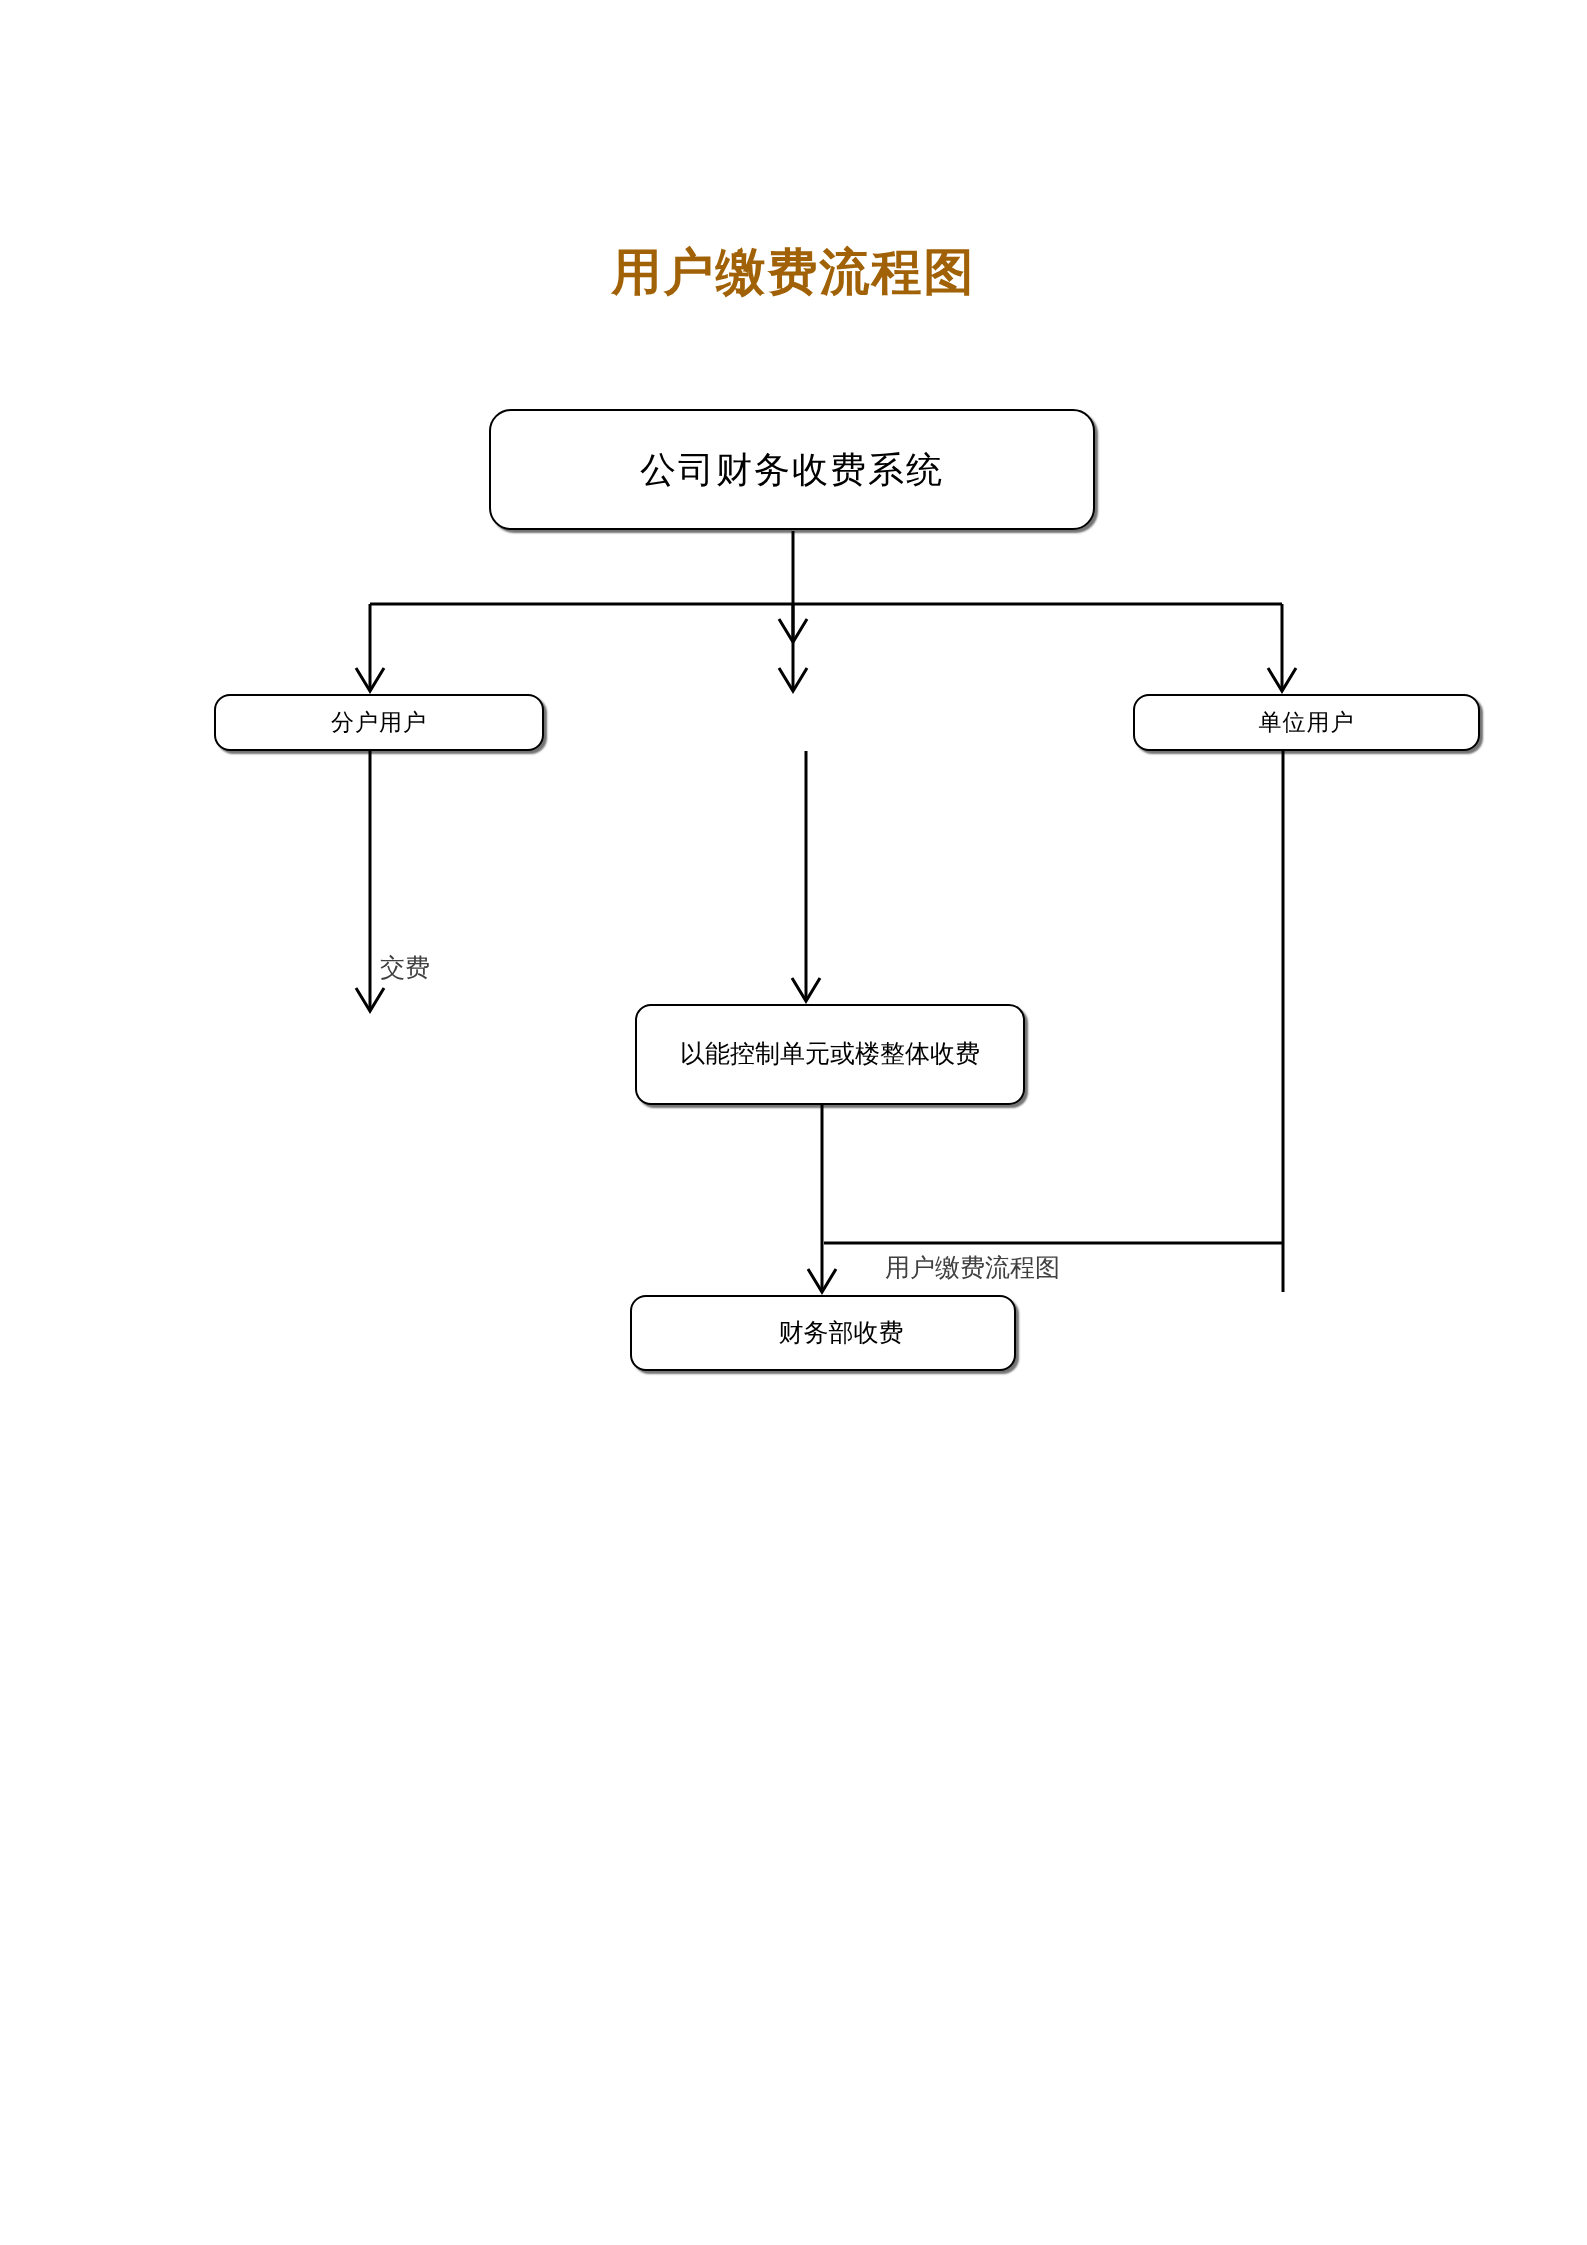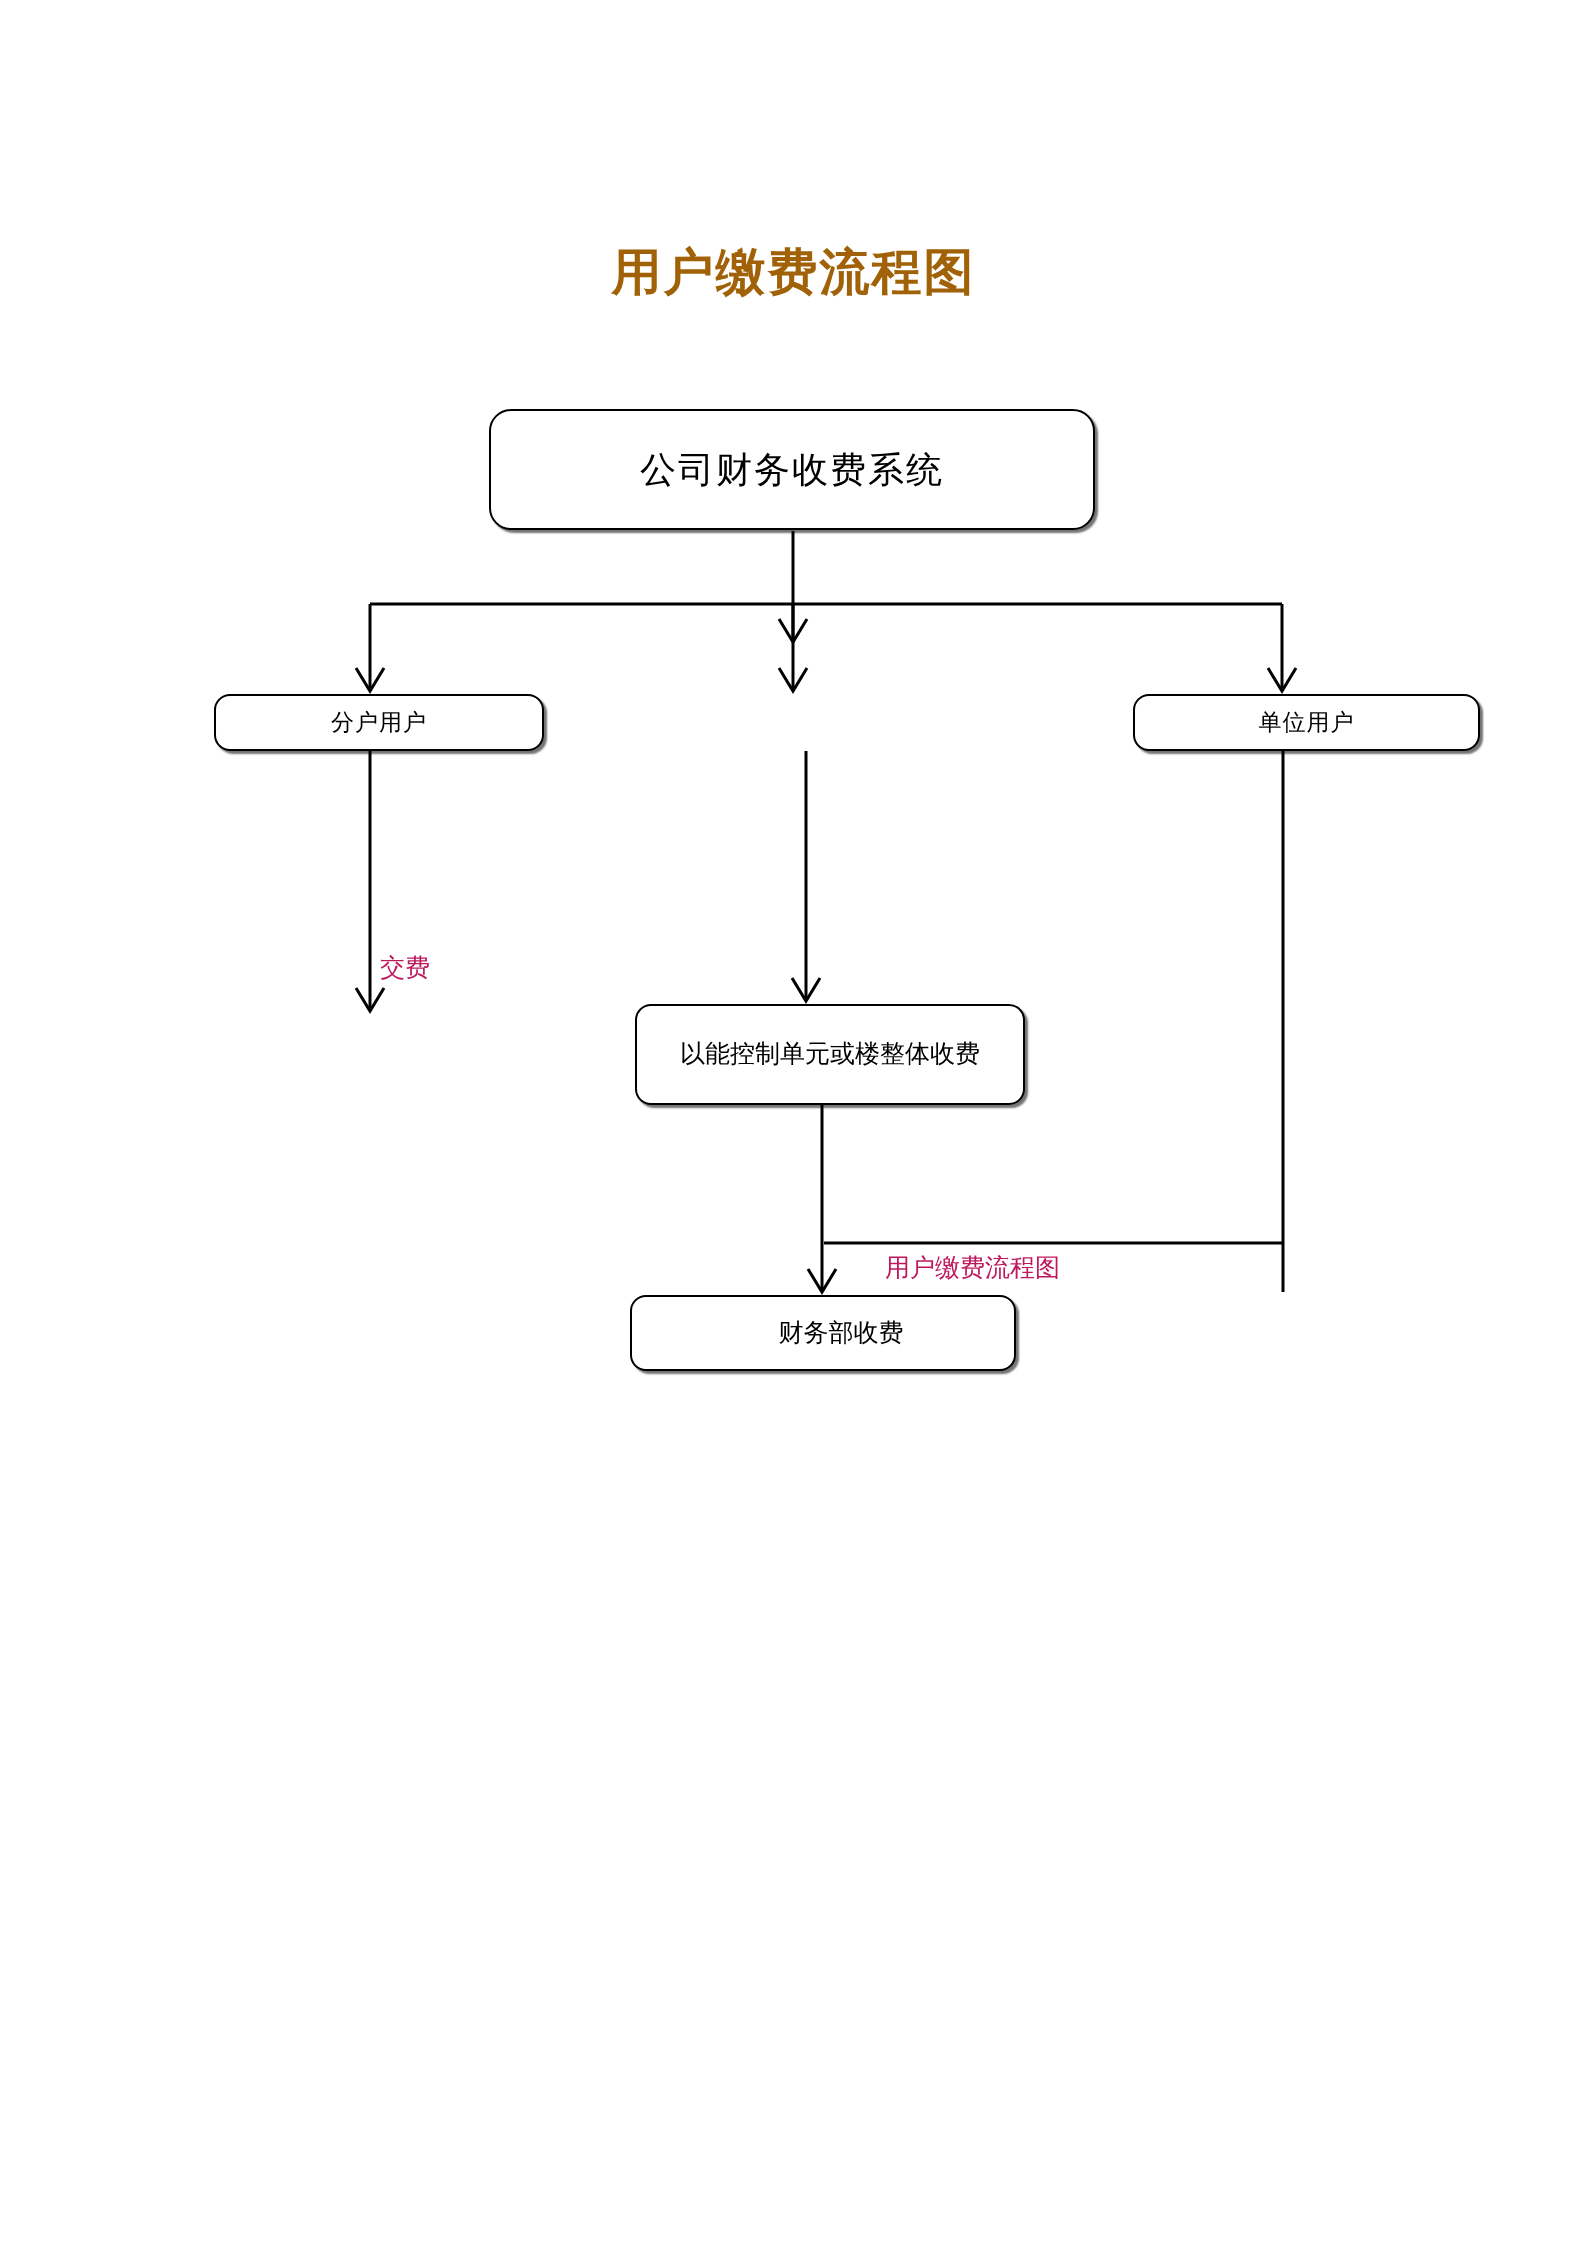--- a/index.html
+++ b/index.html
@@ -104,21 +104,21 @@
   #node-final {
     left: 630px;
     top: 1295px;
     width: 386px;
     height: 76px;
     font-size: 25px;
     padding-left: 36px;
   }
   .edge-label {
     position: absolute;
-    color: #be185d;
+    color: #404040;
     font-family: "DejaVu Serif", "Liberation Serif", serif;
     font-size: 25px;
     white-space: nowrap;
     line-height: 1;
   }
   #edge-label-jiaofei {
     left: 380px;
     top: 955px;
   }
   #edge-label-kaidan {

